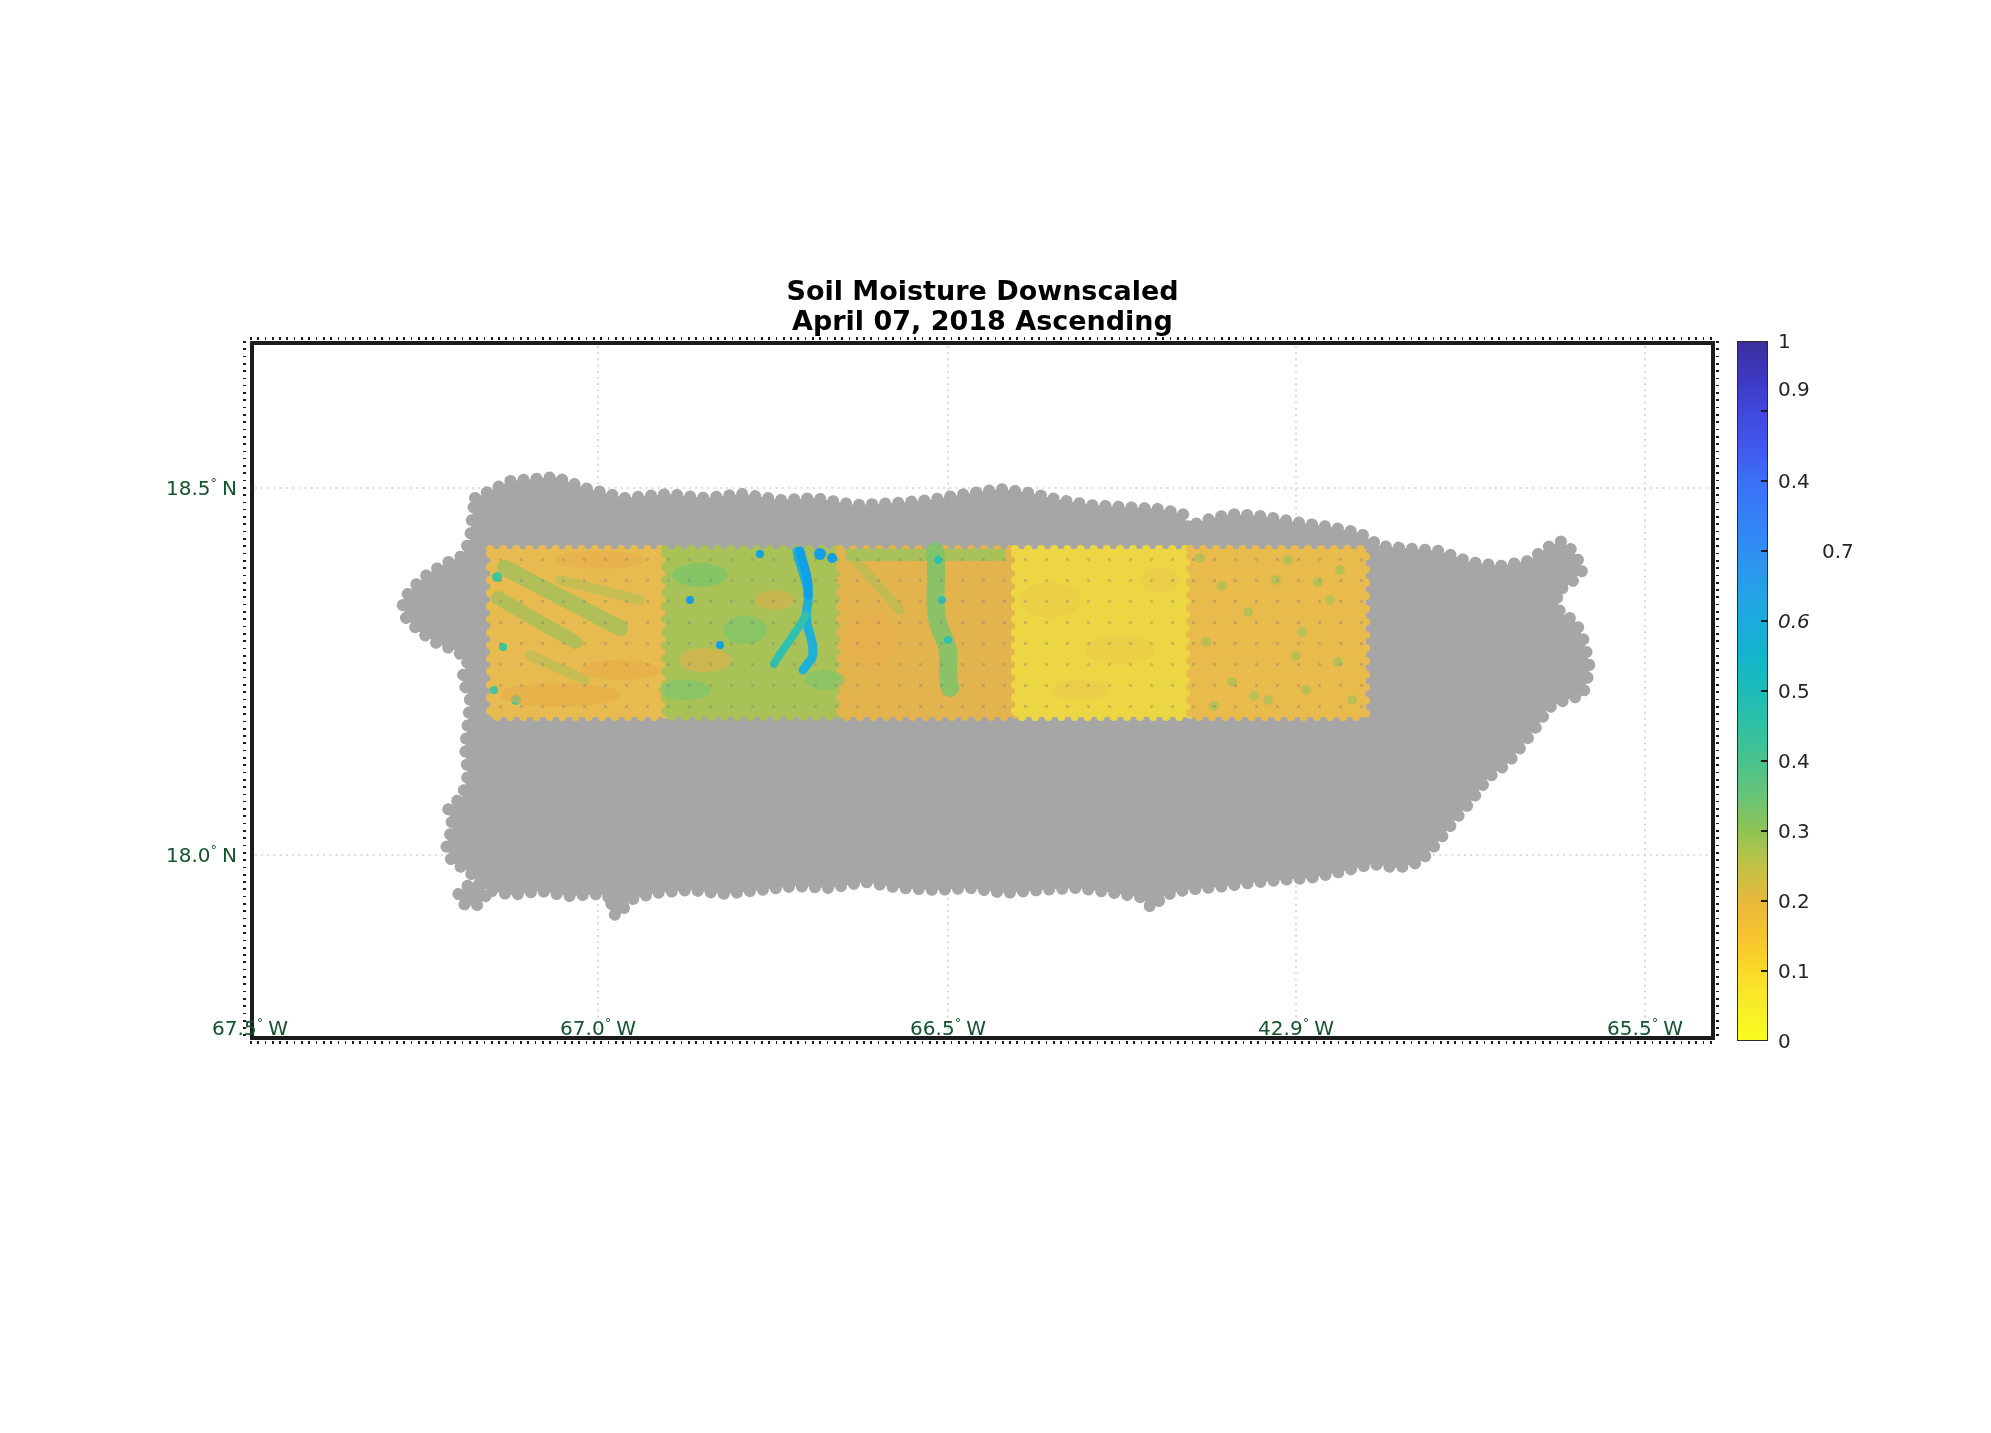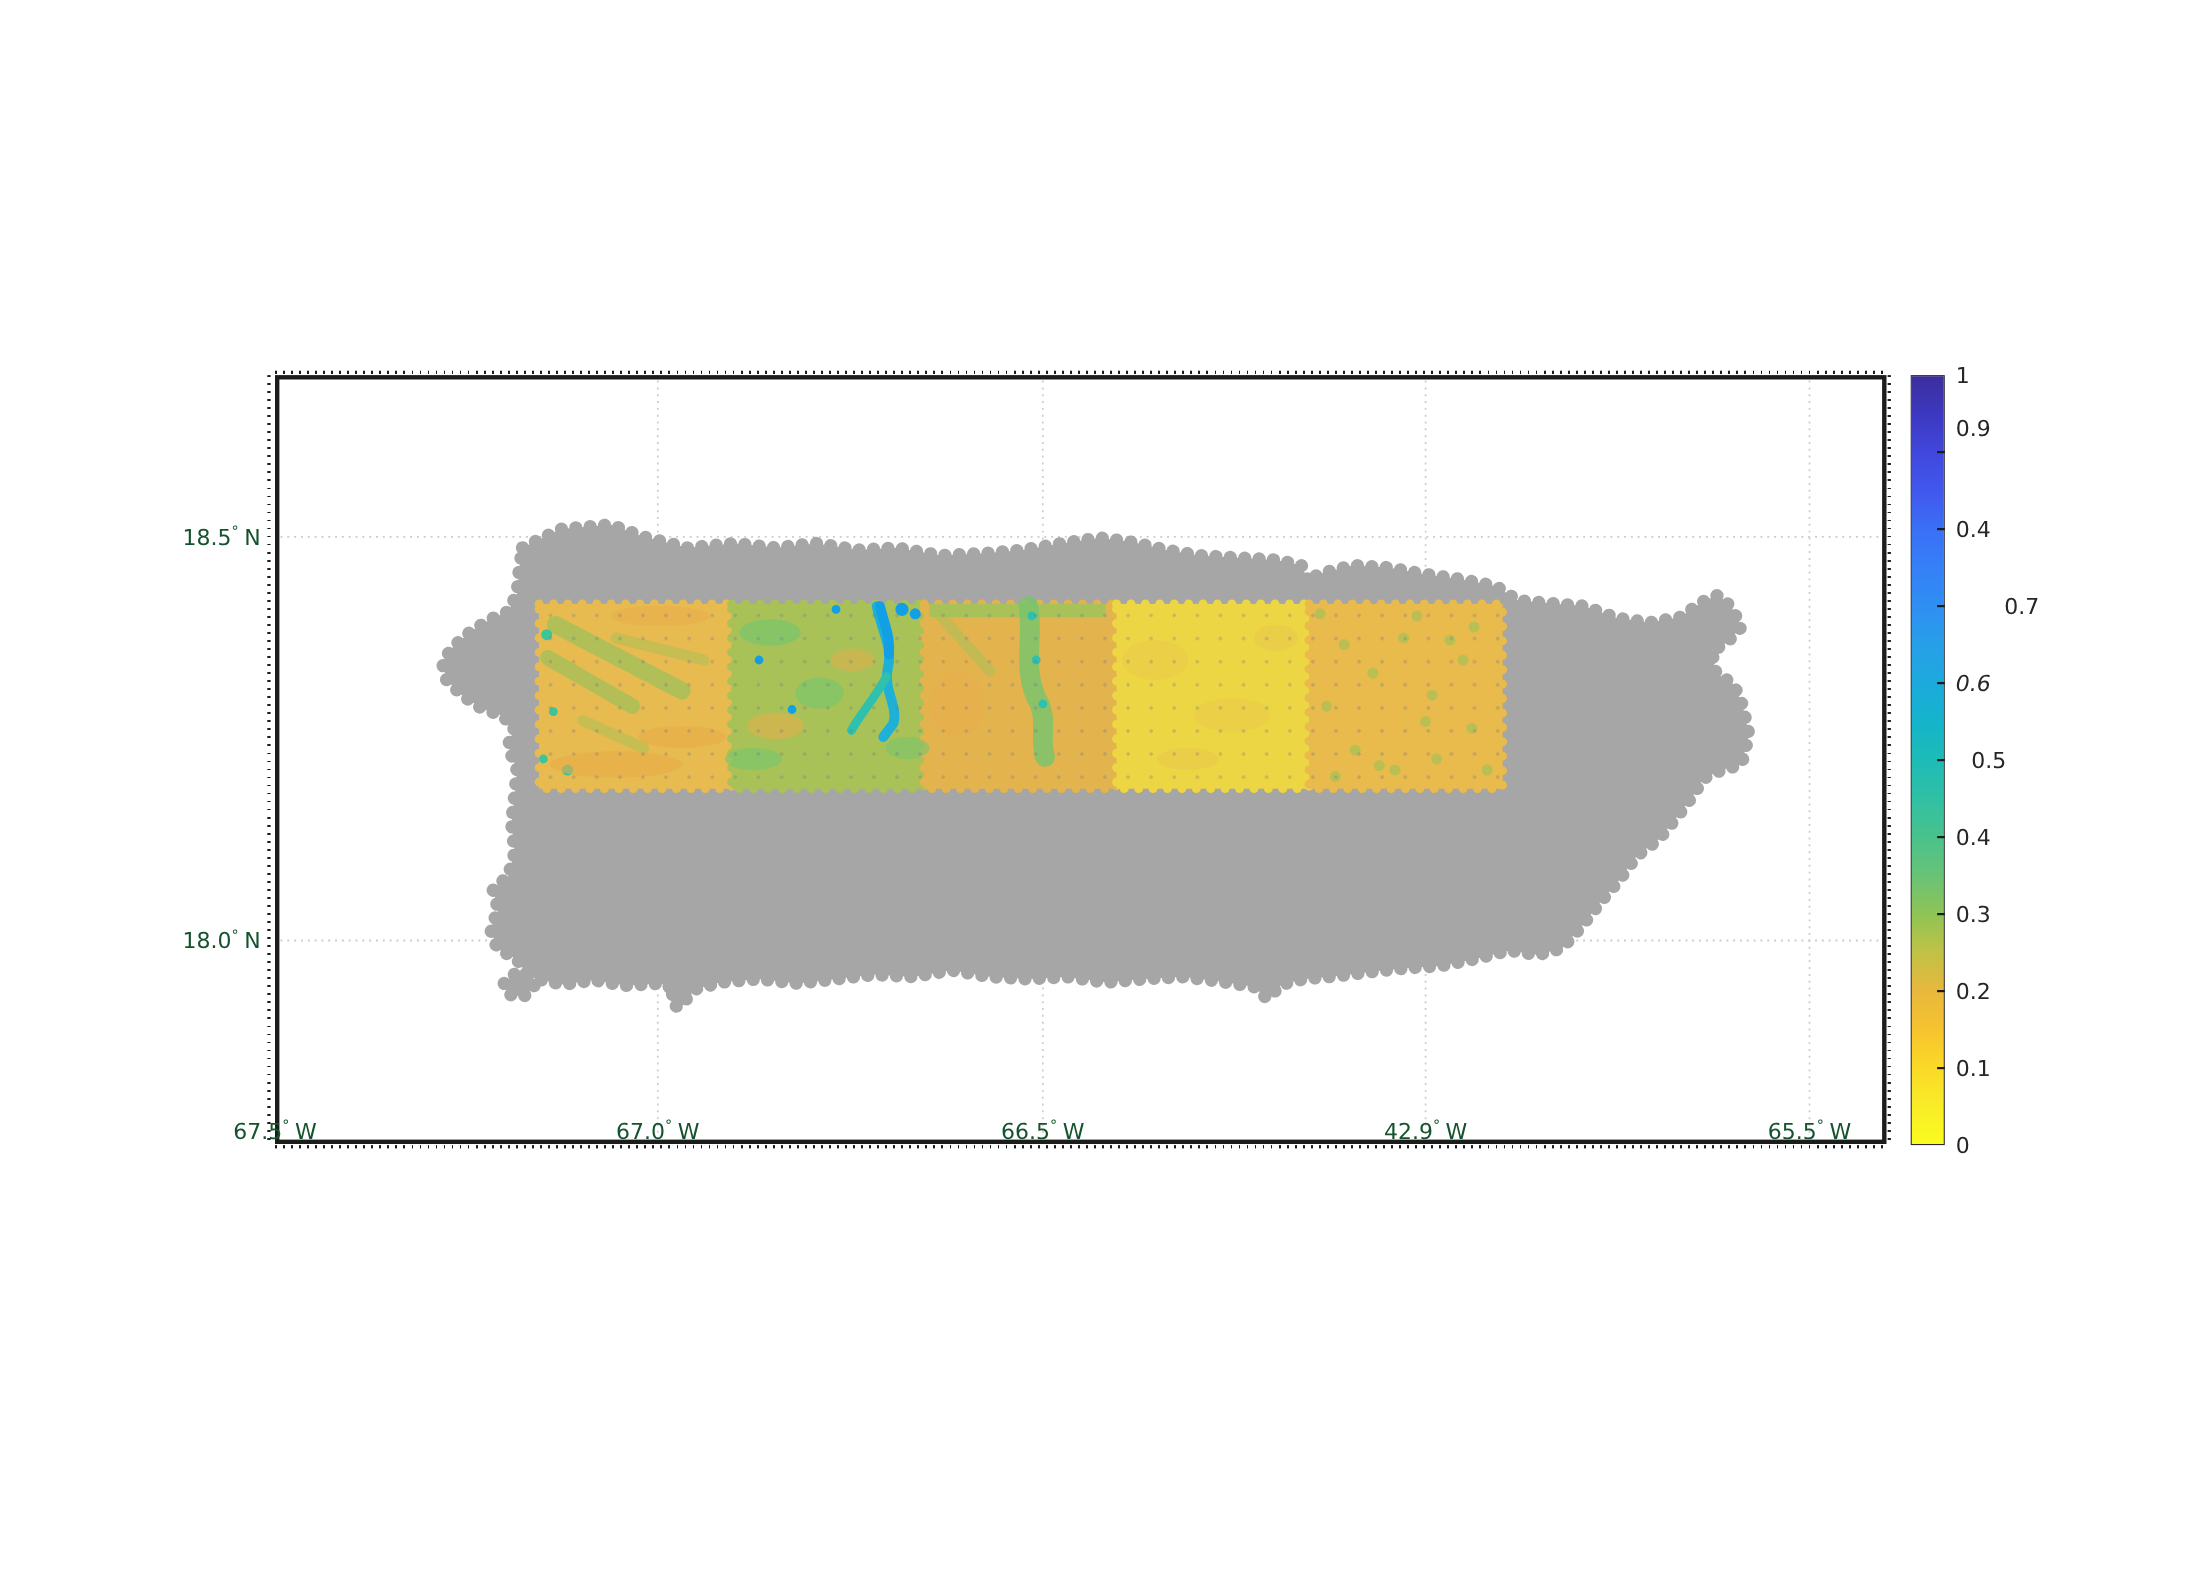--- a/index.html
+++ b/index.html
@@ -22,20 +22,24 @@
   .cb-label{left:1778px;width:60px;height:24px;line-height:24px;color:#262626;font-size:20px;}
   #band-dots{left:490px;top:549px;width:876px;height:168px;opacity:.55;pointer-events:none;
      background-image:radial-gradient(circle,rgba(105,115,140,.55) 1.3px,rgba(0,0,0,0) 1.9px);
      background-size:21px 21px;}
 </style>
 </head>
 <body>
 
 <div id="canvas" style="background: rgb(255, 255, 255);">
 
+  <div class="abs" id="fig-title">
+    <div>Soil Moisture Downscaled</div>
+    <div>April 07, 2018 Ascending</div>
+  </div>
 
   <svg class="abs" style="left:0;top:0" width="1991" height="1433" viewBox="0 0 1991 1433">
 
     <g fill="none" stroke-width="1.6" stroke-dasharray="1.8 4.4" stroke="#cdcdcd">
       <line x1="255" y1="488" x2="1710" y2="488"></line>
       <line x1="255" y1="855" x2="1710" y2="855"></line>
       <line x1="598" y1="346" x2="598" y2="1035"></line>
       <line x1="948" y1="346" x2="948" y2="1035"></line>
       <line x1="1296" y1="346" x2="1296" y2="1035"></line>
       <line x1="1645" y1="346" x2="1645" y2="1035"></line>
@@ -190,20 +194,20 @@
   <div class="abs cb-tick" style="top:760px;"></div>
   <div class="abs cb-tick" style="top:830px;"></div>
   <div class="abs cb-tick" style="top:900px;"></div>
   <div class="abs cb-tick" style="top:970px;"></div>
 
   <div class="abs cb-label" style="top:329px;">1</div>
   <div class="abs cb-label" style="top:377px;">0.9</div>
   <div class="abs cb-label" style="top:469px;">0.4</div>
   <div class="abs cb-label" style="top:539px;margin-left:44px;">0.7</div>
   <div class="abs cb-label" style="top:609px;font-style:italic;">0.6</div>
-  <div class="abs cb-label" style="top:679px;text-align:center;">0.5</div>
+  <div class="abs cb-label" style="top:679px;">0.5</div>
   <div class="abs cb-label" style="top:749px;">0.4</div>
   <div class="abs cb-label" style="top:819px;">0.3</div>
   <div class="abs cb-label" style="top:889px;">0.2</div>
   <div class="abs cb-label" style="top:959px;">0.1</div>
   <div class="abs cb-label" style="top:1029px;">0</div>
 
 </div>
 
 </body></html>

